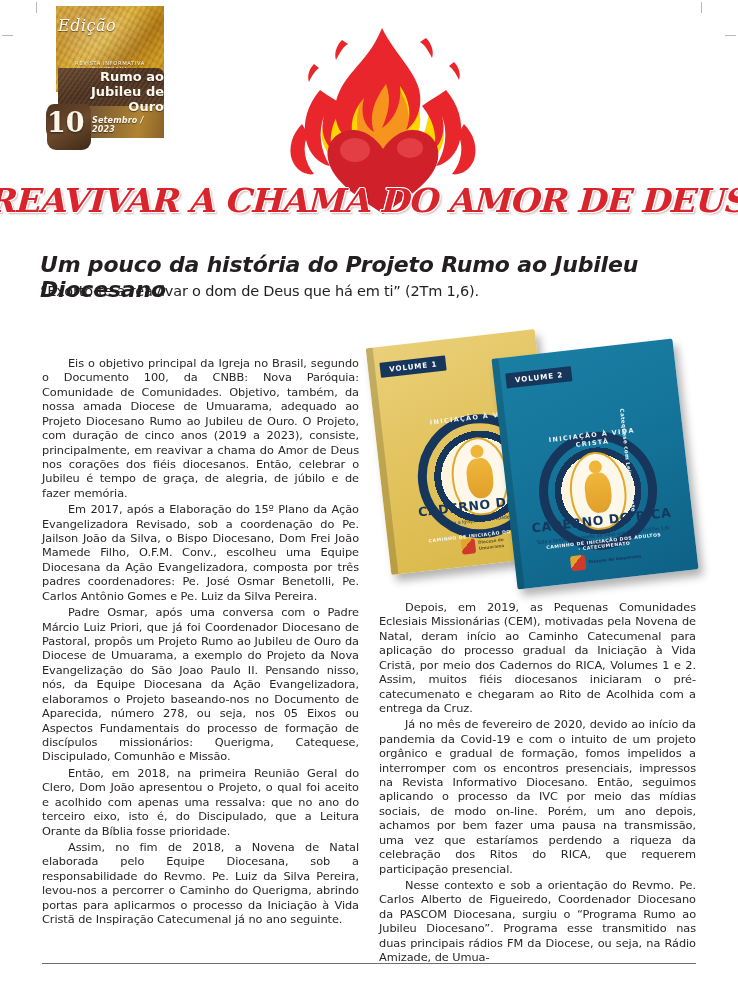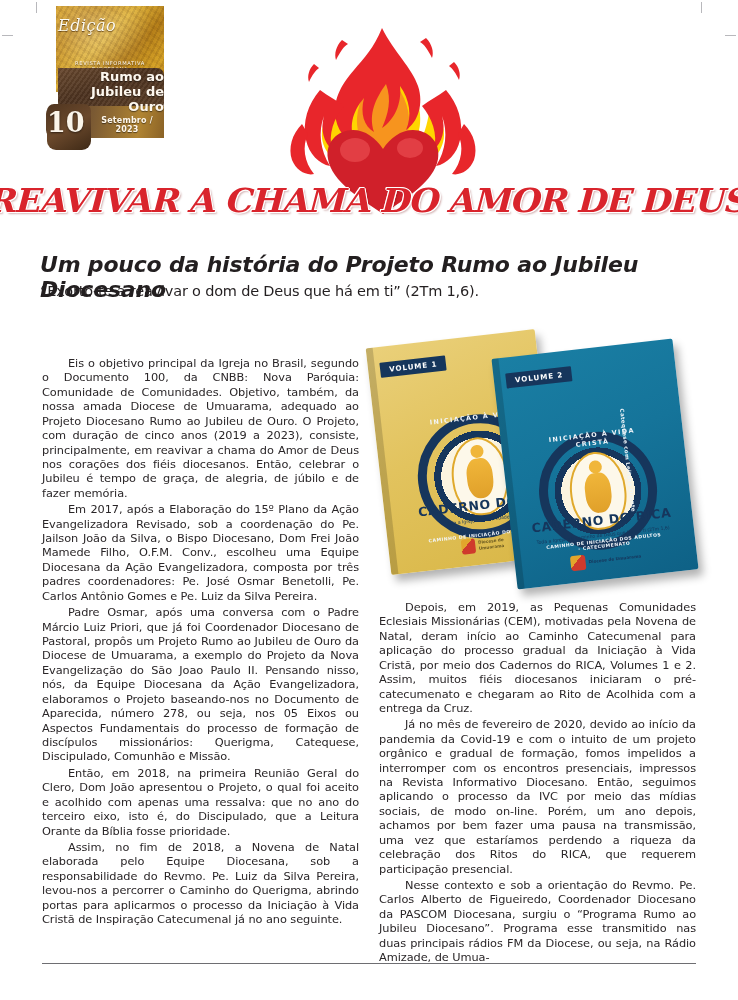--- a/index.html
+++ b/index.html
@@ -140,23 +140,24 @@
     font-size: 27px;
     font-weight: bold;
     color: #fbf5ea;
     z-index: 7;
     text-shadow: 0 1px 2px rgba(0,0,0,.55);
   }
   .mh-date {
     position: absolute;
     left: 48px; top: 110px;
     width: 70px;
-    text-align: center;
+    text-align: left;
     font-size: 8px;
     font-weight: bold;
+    font-style: italic;
     color: #fff8ec;
     z-index: 7;
     letter-spacing: .2px;
     text-shadow: 0 1px 1px rgba(0,0,0,.5);
   }
 
   
   .flame-logo {
     position: absolute;
     left: 276px;

